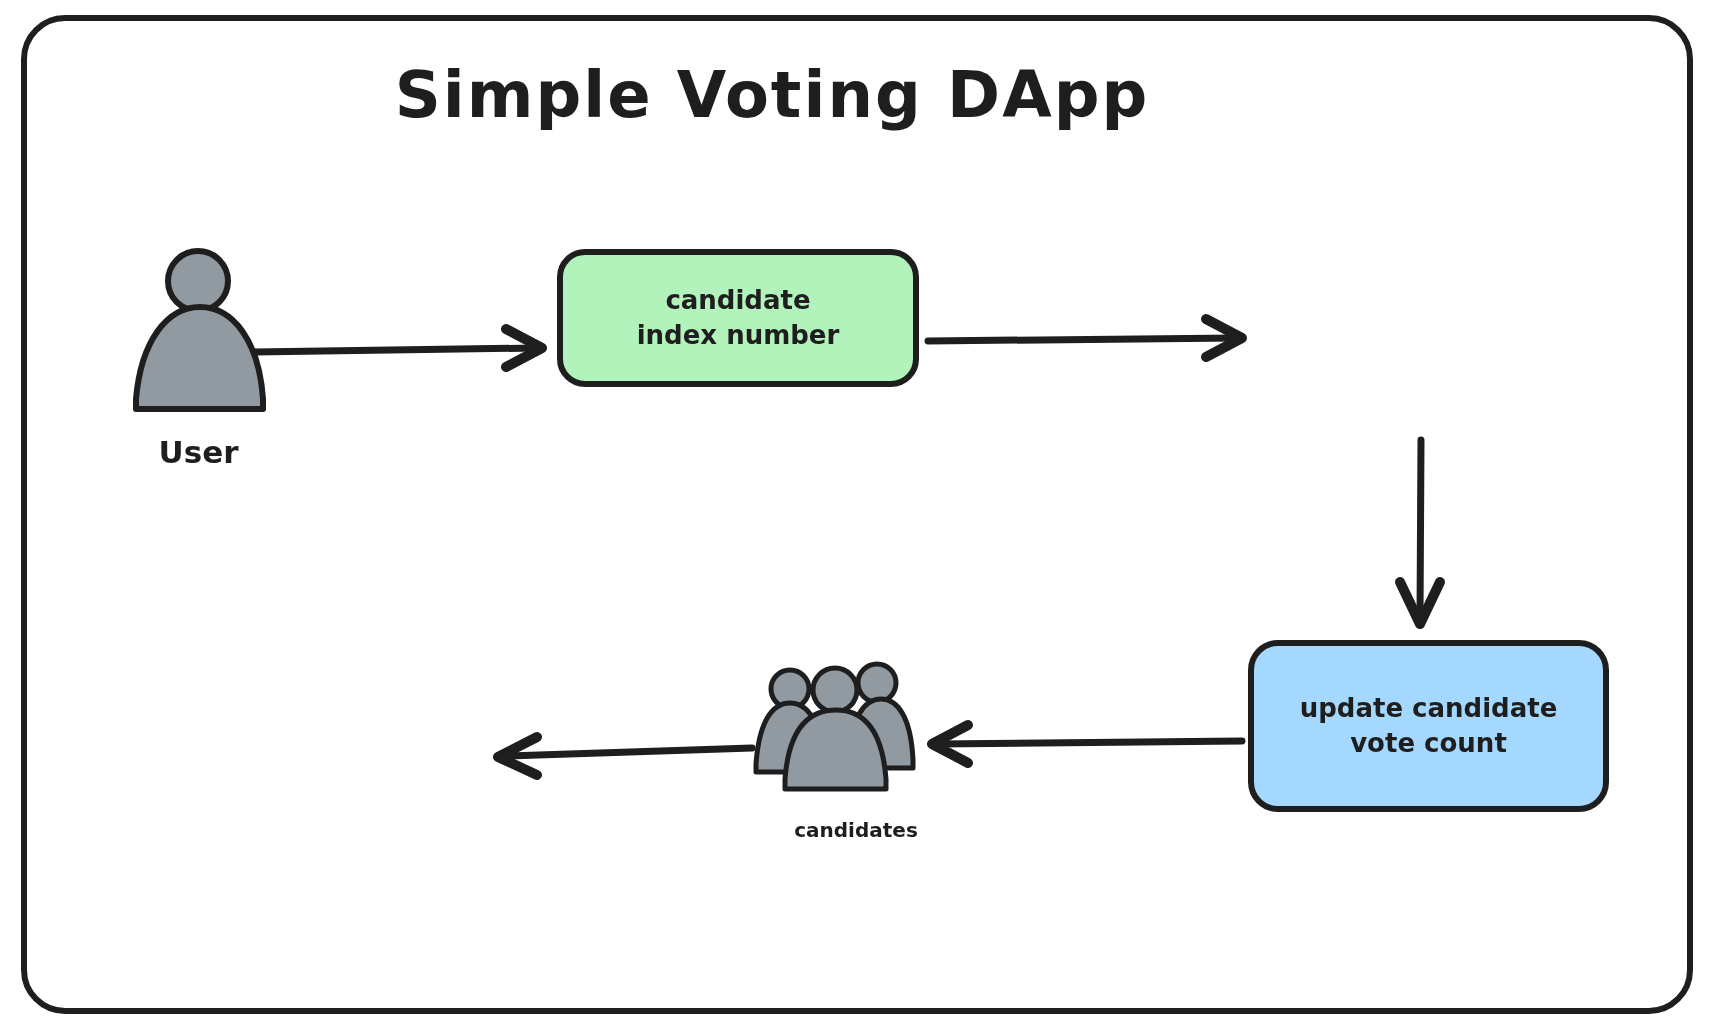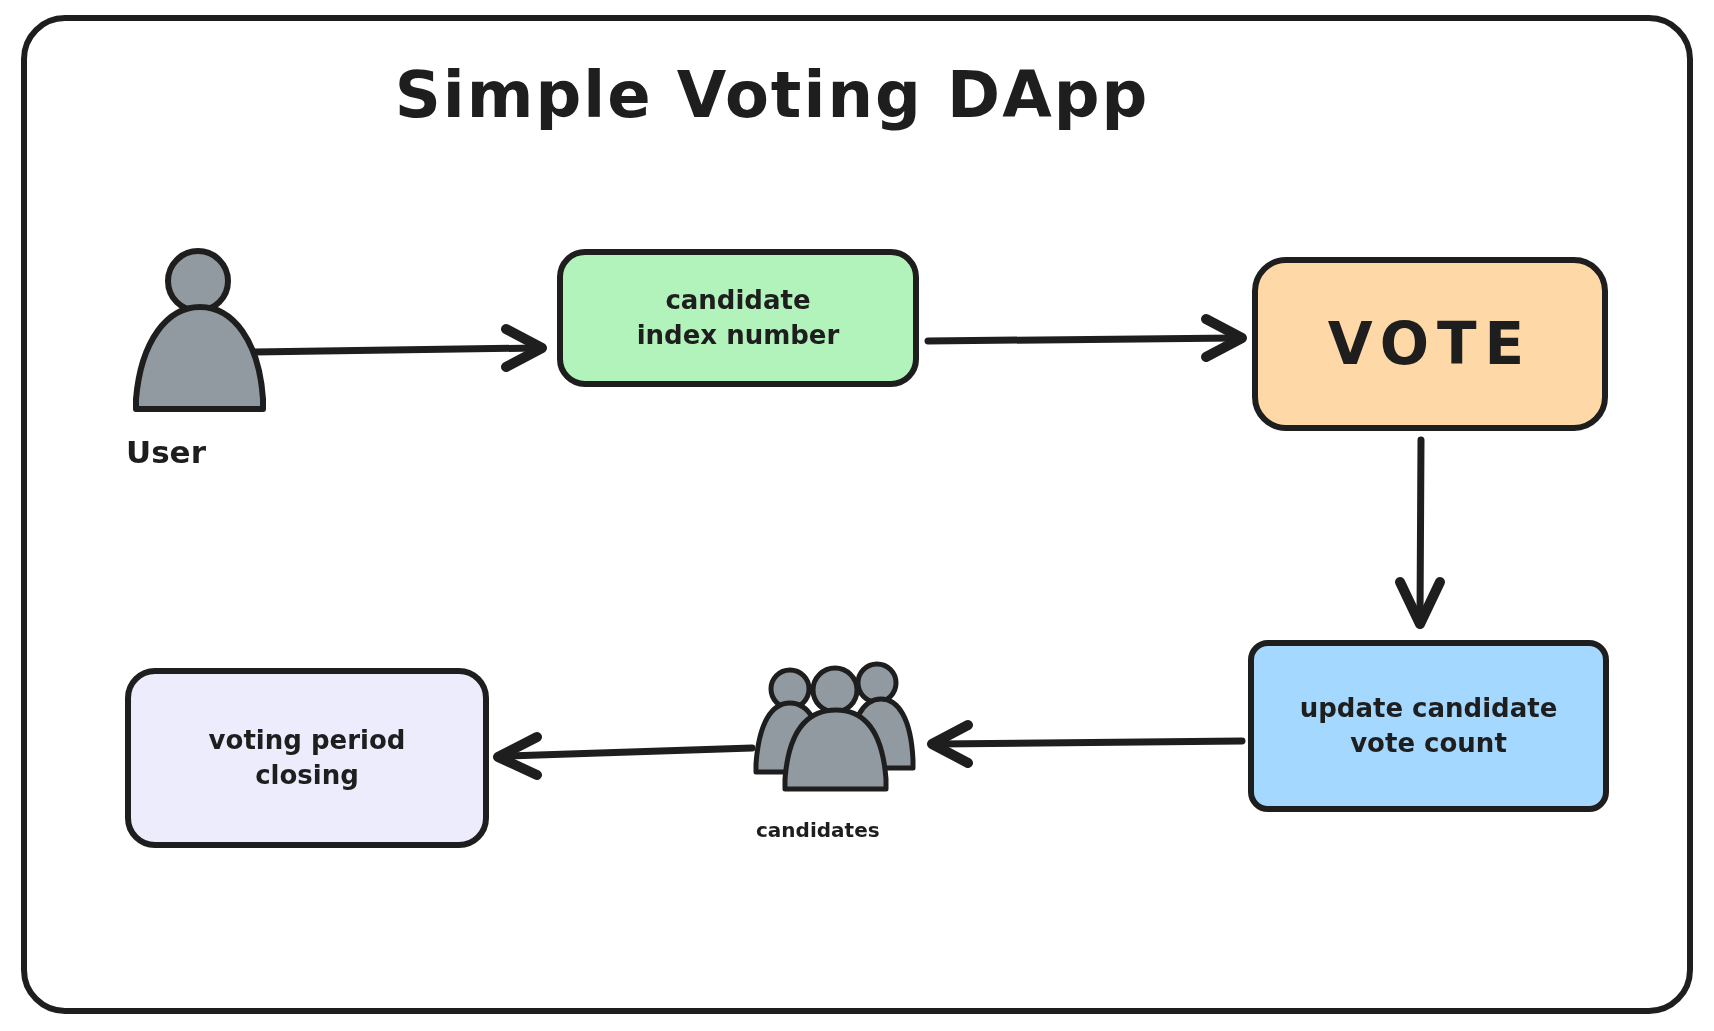--- a/index.html
+++ b/index.html
@@ -28,24 +28,24 @@
   }
   svg.layer{position:absolute;left:0;top:0;width:1714px;height:1031px;}
   .node{
     position:absolute;display:flex;align-items:center;justify-content:center;
     border:6px solid var(--stroke);text-align:center;
     font-size:26px;font-weight:600;line-height:1.35;white-space:pre-line;
   }
   .node-green{left:557px;top:249px;width:362px;height:138px;border-radius:28px;background:var(--green);}
   .node-orange{left:1252px;top:257px;width:356px;height:174px;border-radius:34px;background:var(--orange);
     font-size:58px;font-weight:700;letter-spacing:8px;}
-  .node-blue{left:1248px;top:640px;width:361px;height:172px;border-radius:20px;background:var(--blue);}
+  .node-blue{left:1248px;top:640px;width:361px;height:172px;border-radius:30px;background:var(--blue);}
   .node-violet{left:125px;top:668px;width:364px;height:180px;border-radius:30px;background:var(--violet);}
   .icon-label{
-    position:absolute;font-weight:600;
+    position:absolute;text-align:center;font-weight:600;
   }
   .label-user{left:126px;top:434px;width:145px;font-size:31px;}
   .label-candidates{left:756px;top:818px;width:200px;font-size:20px;}
 </style>
 </head>
 <body>
 
 <div class="canvas">
 
   <div class="frame"></div>
@@ -92,30 +92,23 @@
       <circle cx="835" cy="690" r="22"></circle>
       <path d="M785,789 L785,779 C789,727 810,710 836,710 C862,710 882,727 886,779 L886,789 Z"></path>
     </g>
   </svg>
 
   <div class="node node-green">
     <span>candidate
 index number</span>
   </div>
 
-  <div class="node node-orange">
-    <span>VOTE</span>
-  </div>
 
   <div class="node node-blue">
     <span>update candidate
 vote count</span>
   </div>
 
-  <div class="node node-violet">
-    <span>voting period
-closing</span>
-  </div>
 
   <div class="icon-label label-user">User</div>
   <div class="icon-label label-candidates">candidates</div>
 
 </div>
 
 </body></html>

